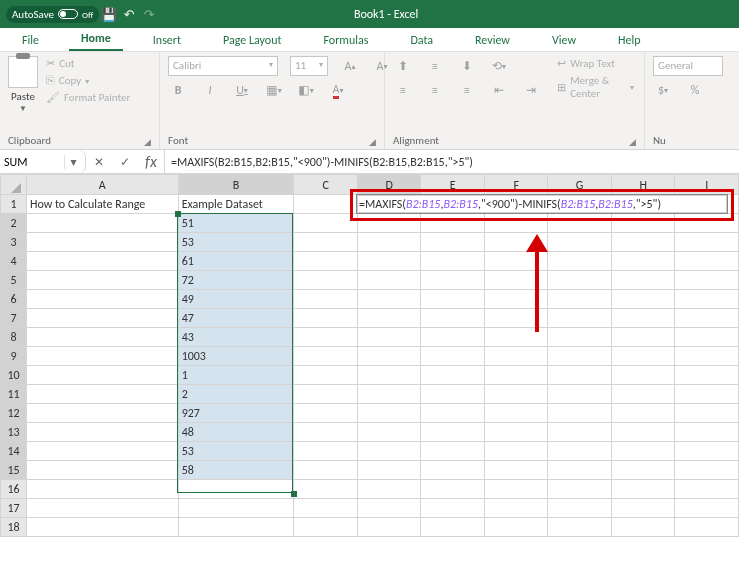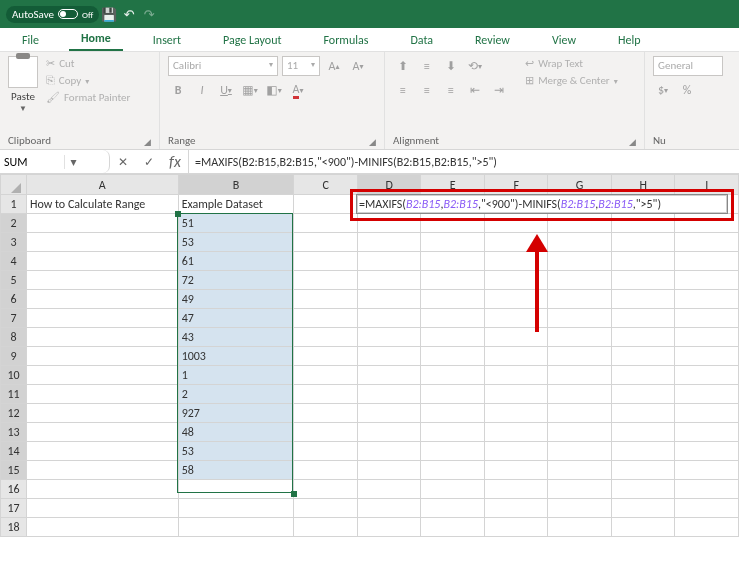--- a/index.html
+++ b/index.html
@@ -20,26 +20,26 @@
   .group { border-right:1px solid #e1e1e1; padding:4px 8px 2px; display:flex; flex-direction:column; height:100%; }
   .group .body { flex:1; display:flex; gap:6px; align-items:flex-start; }
   .group .label { text-align:left; font-size:11px; color:#666; padding-top:2px; position:relative;}
   .group .label .launch { position:absolute; right:0; bottom:0; font-size:9px; color:#888;}
   .btncol { display:flex; flex-direction:column; gap:2px; font-size:11px; color:#666;}
   .btncol .row { display:flex; align-items:center; gap:4px; padding:1px 2px; }
   .paste { display:flex; flex-direction:column; align-items:center; color:#444; }
   .paste .icn { width:30px; height:32px; background:#fff; border:1px solid #c8c6c4; position:relative;}
   .paste .icn::before { content:""; position:absolute; top:-4px; left:7px; width:14px; height:6px; background:#8a8886; border-radius:2px;}
   .graytxt { color:#b0b0b0; }
-  .fontrow { display:flex; gap:4px; align-items:center; }
+  .fontrow { display:flex; gap:12px; align-items:center; }
   .fontbox { border:1px solid #c8c6c4; background:#fff; height:20px; font-size:11px; padding:2px 4px; color:#aaa;}
   .iconbtn { width:20px; height:20px; display:inline-flex; align-items:center; justify-content:center; color:#a0a0a0; font-size:12px;}
   
   .fbar { height:24px; border-bottom:1px solid #d6d6d6; display:flex; align-items:stretch; background:#fff;}
-  .namebox { width:110px; border-right:1px solid #d6d6d6; display:flex; align-items:center;border-radius:7px;}
+  .namebox { width:86px; border-right:1px solid #d6d6d6; display:flex; align-items:center;border-radius:7px;}
   .namebox input { border:none; width:64px; padding:2px 4px; font-size:12px; outline:none;}
   .namebox .dd { width:18px; text-align:center; color:#666; border-left:1px solid #e1e1e1;}
   .fbtns { display:flex; align-items:center; border-right:1px solid #d6d6d6;}
   .fbtns span { width:26px; text-align:center; color:#666; }
   .fx { font-style:italic; font-size:16px;}
   .finput { flex:1; padding:2px 6px; font-size:12px; display:flex; align-items:center; font-family:"Segoe UI",Calibri;}
   
   .gridwrap { position:relative; }
   table.grid { border-collapse:collapse; table-layout:fixed; }
   table.grid th, table.grid td { border:1px solid #d4d4d4; font-size:12px; height:19px; padding:0 3px; text-align:left; overflow:hidden; white-space:nowrap;}
@@ -70,20 +70,21 @@
 
 <div class="titlebar">
   <div class="auto">
     <span>AutoSave</span>
     <span class="toggle"></span>
     <span style="font-size:9px;">Off</span>
   </div>
   <span class="qicon">💾</span>
   <span class="qicon">↶</span>
   <span class="qicon" style="opacity:.4;">↷</span>
+  <div class="title">Book1 - Excel</div>
   <div style="width:120px"></div>
 </div>
 
 <div class="tabs">
   <div class="tab">File</div>
   <div class="tab active">Home</div>
   <div class="tab">Insert</div>
   <div class="tab">Page Layout</div>
   <div class="tab">Formulas</div>
   <div class="tab">Data</div>
@@ -133,21 +134,21 @@
         <span class="iconbtn" style="font-style:italic">I</span>
         <span class="iconbtn" style="text-decoration:underline">U<span style="font-size:8px">▾</span></span>
         <span class="iconbtn">▦<span style="font-size:8px">▾</span></span>
         <span class="iconbtn">◧<span style="font-size:8px">▾</span></span>
         <span class="iconbtn">
             <span style="border-bottom:3px solid #d13438;">A</span>
             <span style="font-size:8px">▾</span>
           </span>
       </div>
     </div>
-    <div class="label"><span>Range</span><span class="launch">◢</span></div>
+    <div class="label"><span>Font</span><span class="launch">◢</span></div>
   </div>
 
   <div class="group" style="width:260px">
     <div class="body" style="gap:14px">
       <div style="display:flex; flex-direction:column; gap:4px;">
         <div class="fontrow">
           <span class="iconbtn">⬆</span>
           <span class="iconbtn">≡</span>
           <span class="iconbtn">⬇</span>
           <span class="iconbtn">⟲<span style="font-size:8px">▾</span></span>

